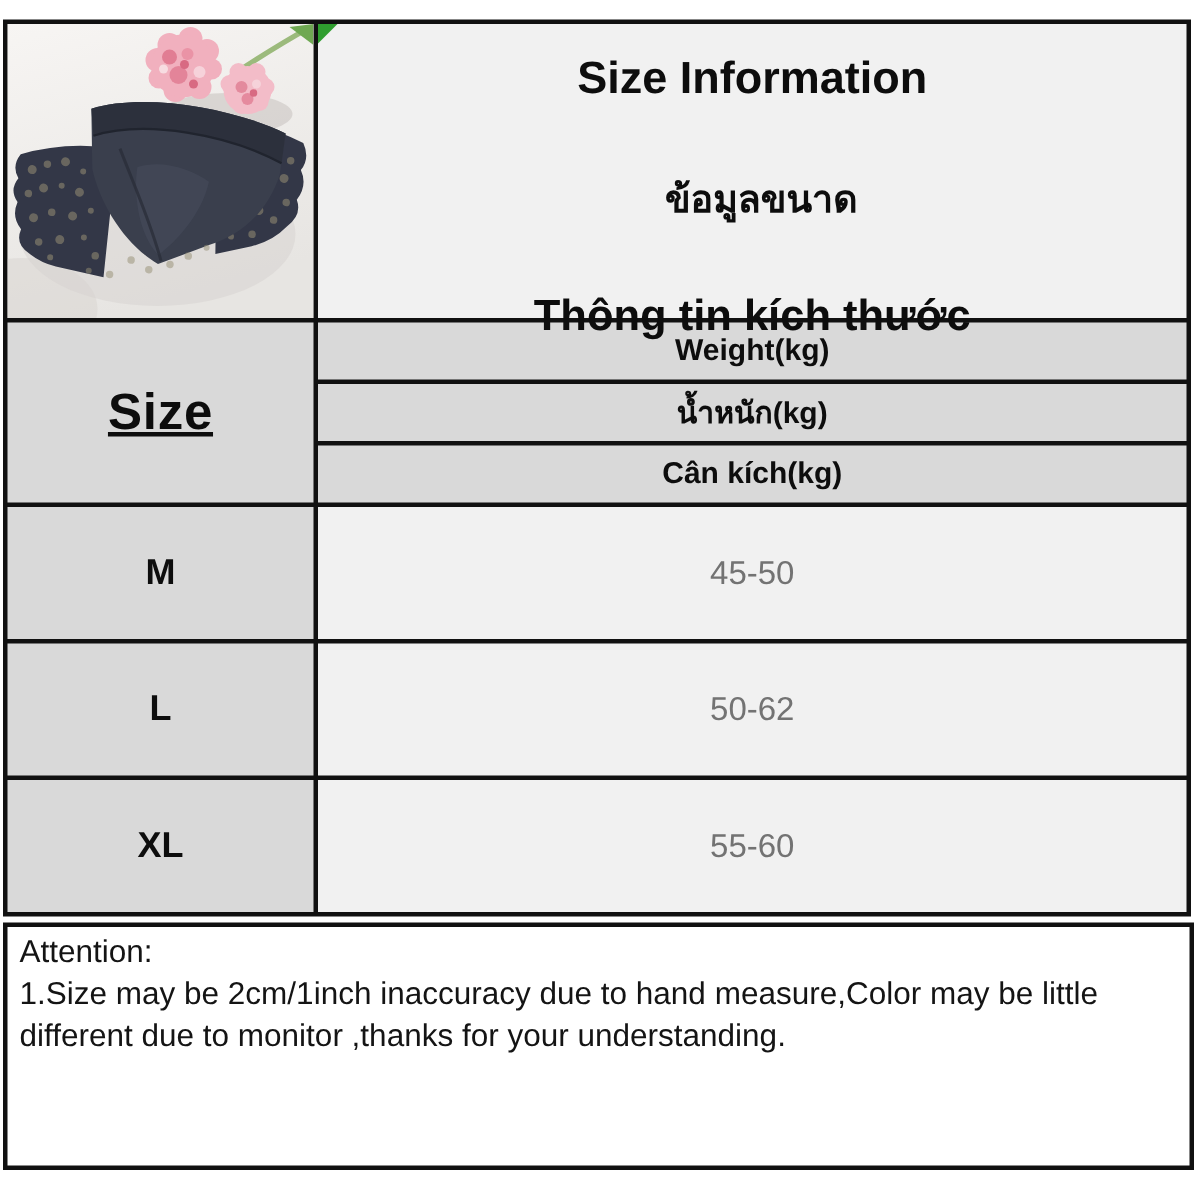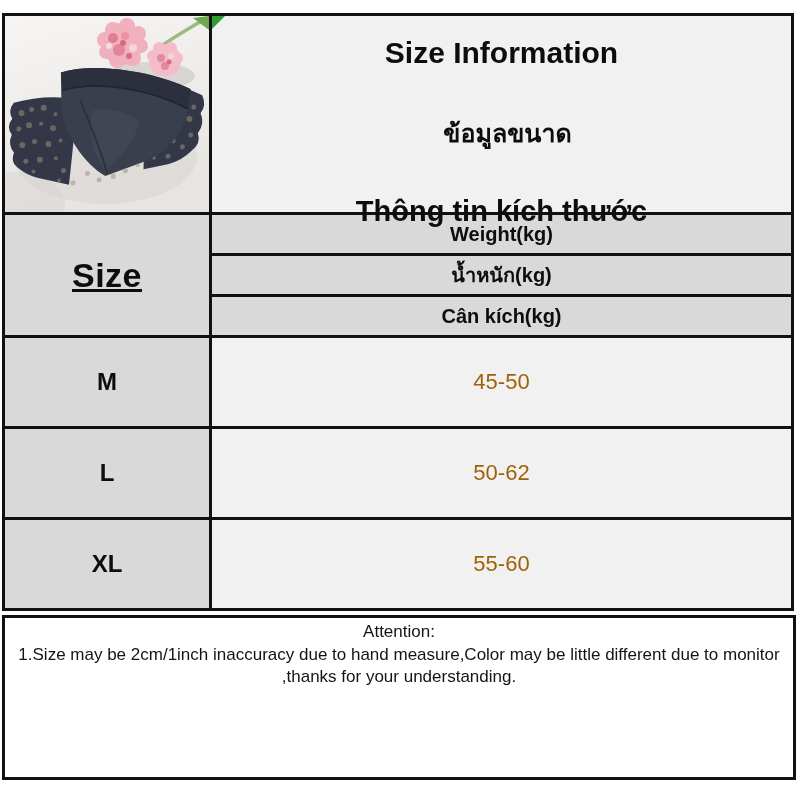--- a/index.html
+++ b/index.html
@@ -37,32 +37,31 @@
 
   .corner-marker {
     position: absolute; left: 0; top: 0; width: 0; height: 0;
     border-top: 13px solid #2f9e2f;
     border-right: 13px solid transparent;
   }
 
   .size-hdr-label { font-size: 34px; font-weight: bold; letter-spacing: 0.5px; text-decoration: underline; }
   .weight-hdr-label { font-size: 20px; font-weight: bold; }
   .size-label { font-size: 24px; font-weight: bold; }
-  .value-label { font-size: 22px; font-weight: normal; color: #a16207; }
+  .value-label { font-size: 22px; font-weight: normal; color: #737373; }
 
   
   .attention-box {
     position: absolute; left: 2px; top: 615px; width: 794px; height: 165px;
     background: #ffffff;
     border: 3px solid #111111;
     padding: 3px 8px 0 8px;
-    font-size: 17px;
+    font-size: 21px;
     line-height: 1.33;
     color: #141414;
-    text-align: center;
   }
   .attention-box p { margin: 0; }
 
   svg { display: block; }
 </style>
 </head>
 <body>
 
 <div class="stage">
 

